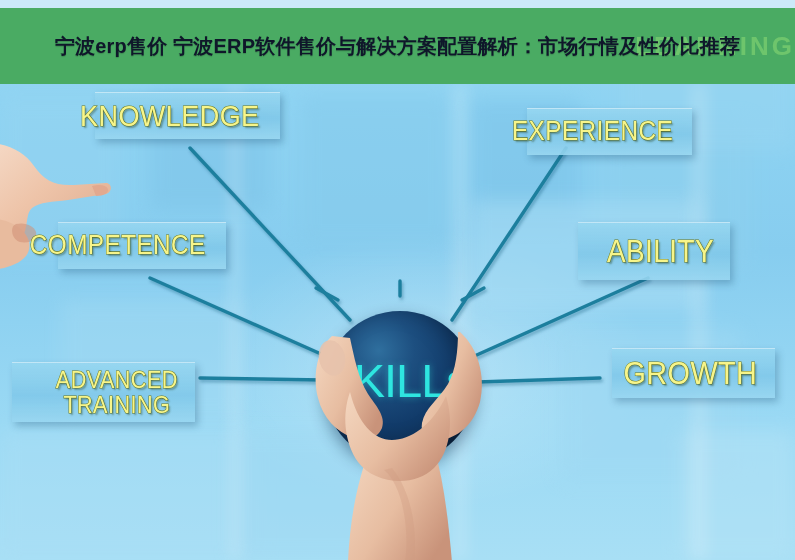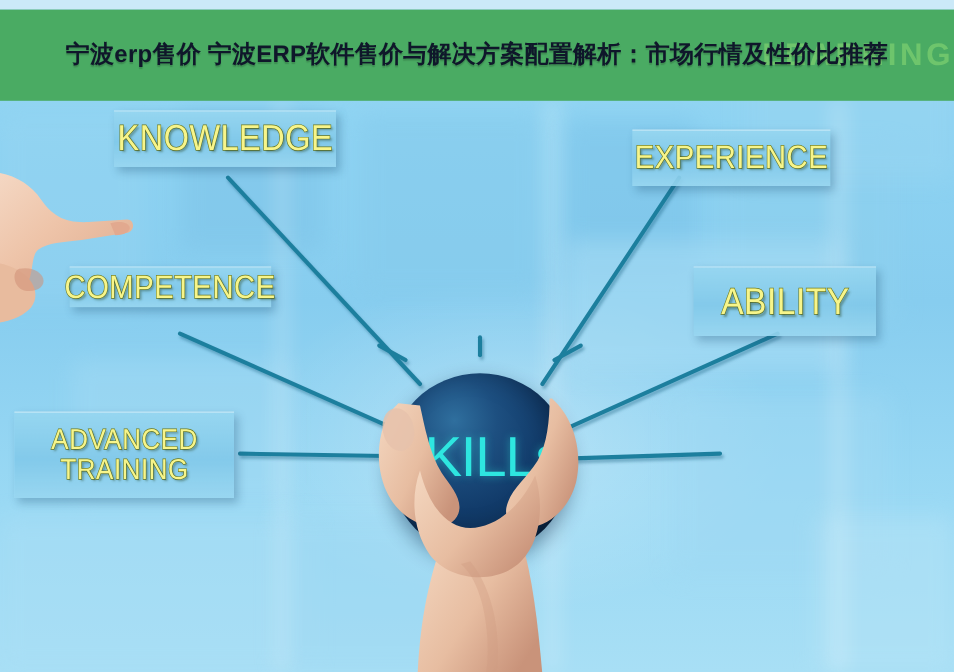--- a/index.html
+++ b/index.html
@@ -130,21 +130,21 @@
 
   
   .hand-hold { position: absolute; left: 292px; top: 330px; width: 220px; height: 232px; z-index: 7; }
 
   
   .label {
     position: absolute;
     z-index: 8;
     display: flex;
     align-items: center;
-    justify-content: center;
+    justify-content: flex-end;
     background: linear-gradient(180deg, rgba(150,214,240,.92) 0%, rgba(128,200,233,.88) 55%, rgba(152,214,240,.9) 100%);
     border-top: 1px solid rgba(255,255,255,.42);
     box-shadow: 3px 4px 7px rgba(30,80,115,.30);
     padding: 3px 10px;
   }
   .label-text {
     font-family: "Liberation Sans Narrow", "Liberation Sans", sans-serif;
     font-weight: 400;
     color: #f7f58a;
     letter-spacing: .5px;
@@ -156,27 +156,27 @@
     text-shadow: 2px 2px 2px rgba(40,70,40,.45);
     transform: scaleX(.9);
   }
 
   #lbl-knowledge { left: 95px;  top: 92px;  width: 185px; height: 47px; }
   #lbl-knowledge .label-text { font-size: 30px; }
 
   #lbl-experience{ left: 527px; top: 108px;  width: 165px; height: 47px; }
   #lbl-experience .label-text { font-size: 27px; }
 
-  #lbl-competence{ left: 58px;  top: 222px; width: 168px; height: 34px; }
+  #lbl-competence{ left: 58px;  top: 222px; width: 168px; height: 47px; }
   #lbl-competence .label-text { font-size: 27px; }
 
   #lbl-ability   { left: 578px; top: 222px; width: 152px; height: 58px; }
   #lbl-ability   .label-text { font-size: 31px; }
 
-  #lbl-advanced  { left: 12px;  top: 343px; width: 183px; height: 72px; }
+  #lbl-advanced  { left: 12px;  top: 362px; width: 183px; height: 60px; }
   #lbl-advanced  .label-text { font-size: 24px; line-height: 1.02; }
 
   #lbl-growth    { left: 612px; top: 348px; width: 163px; height: 50px; }
   #lbl-growth    .label-text { font-size: 32px; }
 </style>
 </head>
 <body>
 
 <div id="stage">
 
@@ -284,14 +284,17 @@
   <div class="label" id="lbl-competence">
     <span class="label-text">COMPETENCE</span>
   </div>
   <div class="label" id="lbl-ability">
     <span class="label-text">ABILITY</span>
   </div>
   <div class="label" id="lbl-advanced">
     <span class="label-text">ADVANCED
 TRAINING</span>
   </div>
+  <div class="label" id="lbl-growth">
+    <span class="label-text">GROWTH</span>
+  </div>
 
 </div>
 
 </body></html>

